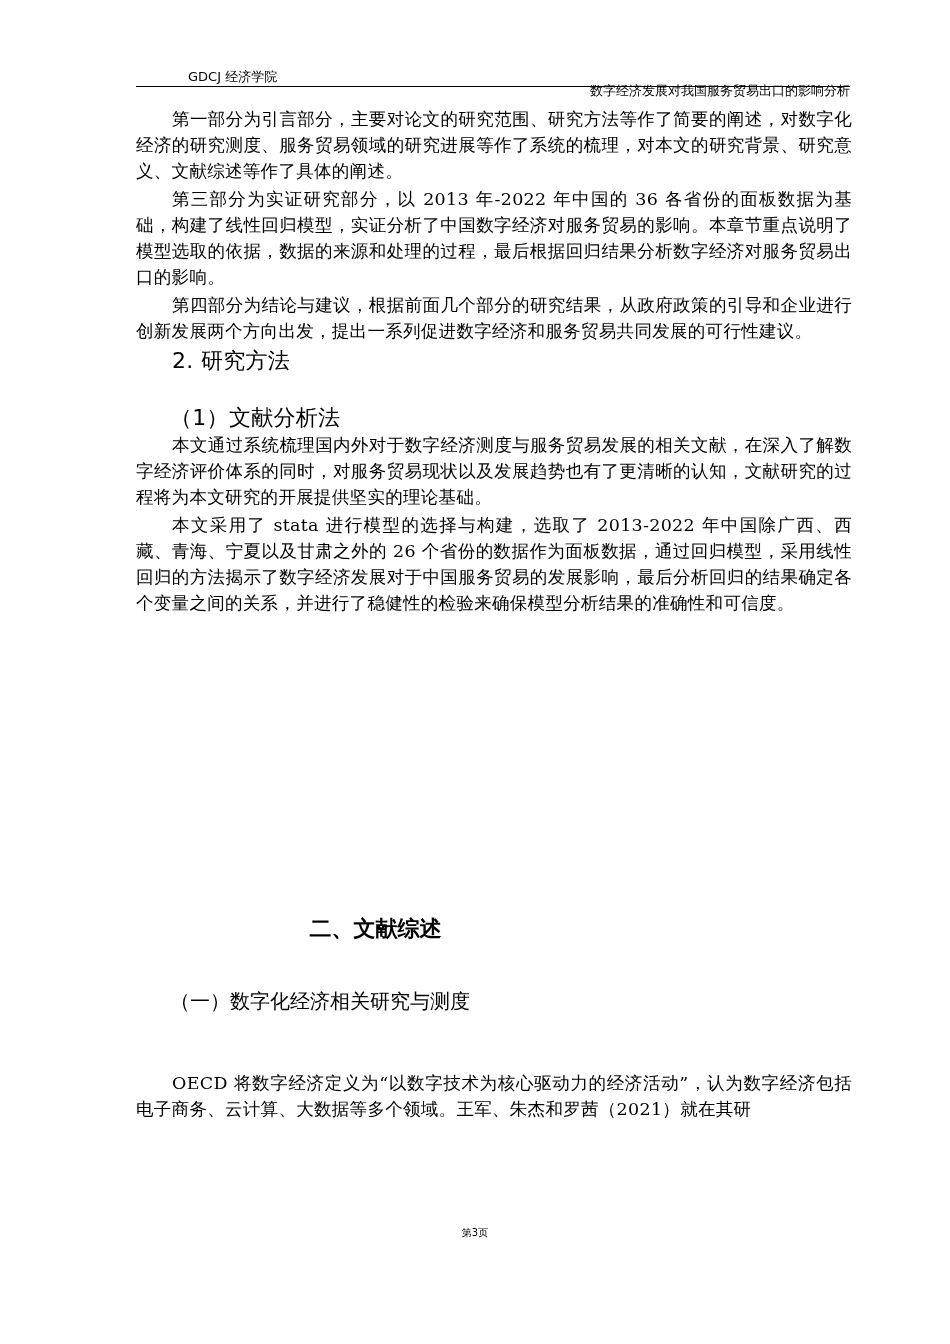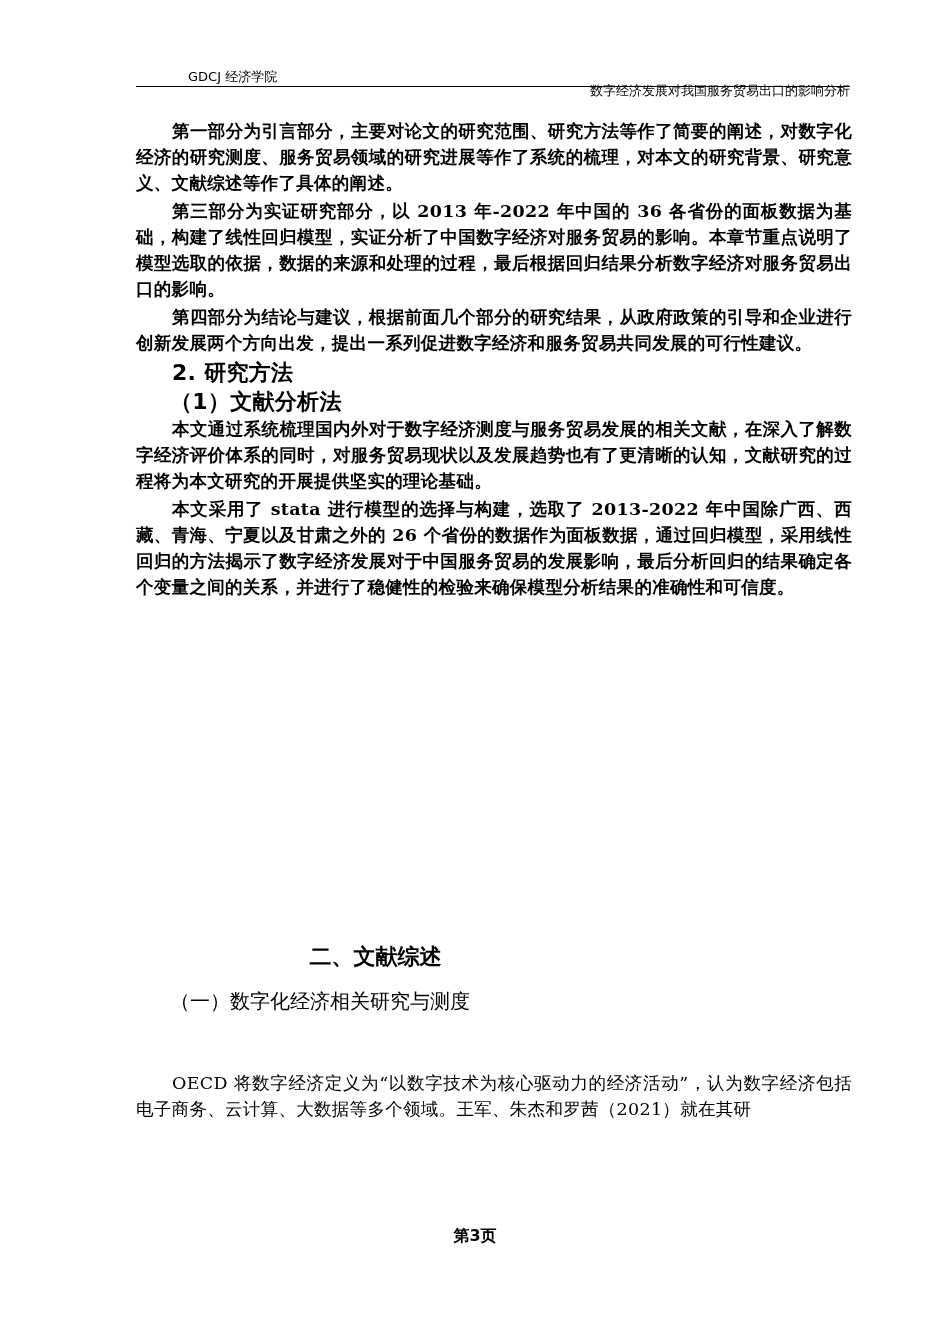--- a/index.html
+++ b/index.html
@@ -4,34 +4,34 @@
 <style>
   html, body { margin: 0; padding: 0; background: #ffffff; }
   body { width: 950px; height: 1344px; position: relative; overflow: hidden; color: #000; }
   .header { position: absolute; left: 136px; top: 64px; width: 714px; height: 22px; border-bottom: 1.5px solid #000; font-family: "DejaVu Sans", sans-serif; font-size: 13px; }
   .header .left { position: absolute; left: 52px; top: 4px; }
   .header .right { position: absolute; right: 0; top: 18px; }
   .body-text { position: absolute; left: 136px; width: 716px; font-family: "DejaVu Serif", serif; font-size: 17.5px; line-height: 26px; letter-spacing: 0.3px; text-align: justify; }
   .para { margin: 0 0 2px 0; text-indent: 36px; }
   .h-num { font-family: "DejaVu Sans", sans-serif; font-size: 22px; margin: 0; height: 29px; line-height: 29px; }
   .h-num.l2 { padding-left: 36px; }
-  .h-num.l3 { padding-left: 34px; }
-  .chapter { position: absolute; left: 0; width: 751px; top: 914px; text-align: center; font-family: Liberation Mono, monospace; font-weight: bold; font-size: 22px; margin-top: 28px; }
+  .h-num.l3 { padding-left: 34px; margin-top: 28px; }
+  .chapter { position: absolute; left: 0; width: 751px; top: 914px; text-align: center; font-family: Liberation Mono, monospace; font-weight: bold; font-size: 22px; }
   .section { position: absolute; left: 170px; top: 988px; font-family: "DejaVu Sans", sans-serif; font-size: 20px; }
-  .footer { position: absolute; left: 0; width: 950px; top: 1226px; text-align: center; font-family: "DejaVu Sans", sans-serif; font-weight: bold; font-size: 16px; }
+  .footer { position: absolute; left: 0; width: 950px; top: 1226px; text-align: center; font-family: "DejaVu Sans", sans-serif; font-weight: normal; font-size: 10px; }
 </style>
 </head>
 <body>
 
 <div class="header">
   <span class="left">GDCJ 经济学院</span>
   <span class="right">数字经济发展对我国服务贸易出口的影响分析</span>
 </div>
 
-<div class="body-text" style="top:118px;font-weight:bold;">
+<div class="body-text" style="top:106px;">
   <p class="para">第一部分为引言部分，主要对论文的研究范围、研究方法等作了简要的阐述，对数字化经济的研究测度、服务贸易领域的研究进展等作了系统的梳理，对本文的研究背景、研究意义、文献综述等作了具体的阐述。</p>
   <p class="para">第三部分为实证研究部分，以 2013 年-2022 年中国的 36 各省份的面板数据为基础，构建了线性回归模型，实证分析了中国数字经济对服务贸易的影响。本章节重点说明了模型选取的依据，数据的来源和处理的过程，最后根据回归结果分析数字经济对服务贸易出口的影响。</p>
   <p class="para">第四部分为结论与建议，根据前面几个部分的研究结果，从政府政策的引导和企业进行创新发展两个方向出发，提出一系列促进数字经济和服务贸易共同发展的可行性建议。</p>
   <p class="h-num l2">2.  研究方法</p>
   <p class="h-num l3">（1）文献分析法</p>
   <p class="para">本文通过系统梳理国内外对于数字经济测度与服务贸易发展的相关文献，在深入了解数字经济评价体系的同时，对服务贸易现状以及发展趋势也有了更清晰的认知，文献研究的过程将为本文研究的开展提供坚实的理论基础。</p>
   <p class="para">本文采用了 stata 进行模型的选择与构建，选取了 2013-2022 年中国除广西、西藏、青海、宁夏以及甘肃之外的 26 个省份的数据作为面板数据，通过回归模型，采用线性回归的方法揭示了数字经济发展对于中国服务贸易的发展影响，最后分析回归的结果确定各个变量之间的关系，并进行了稳健性的检验来确保模型分析结果的准确性和可信度。</p>
 </div>
 
 <div class="chapter">二、文献综述</div>

